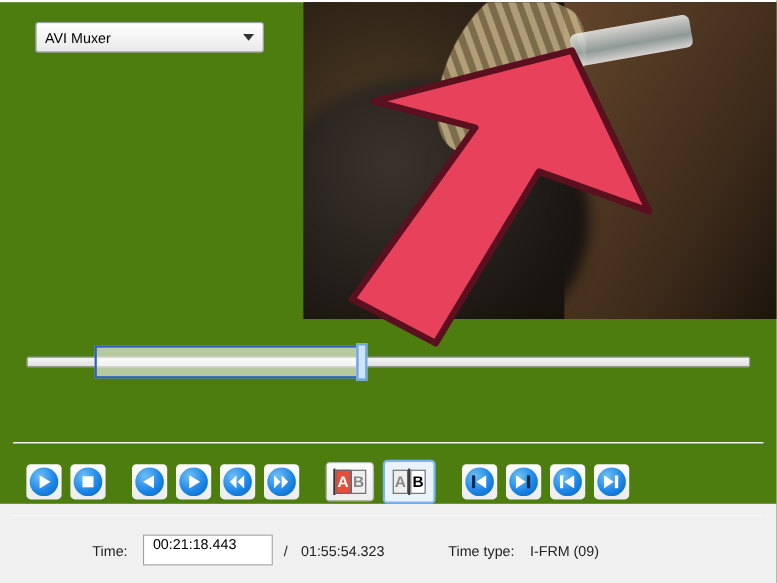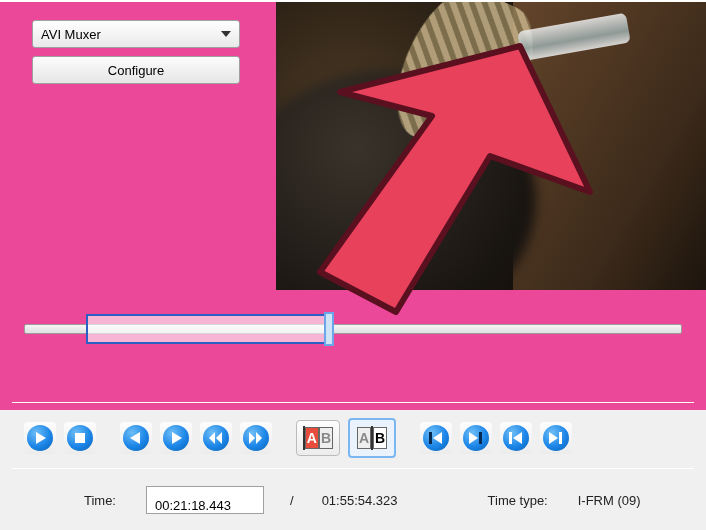--- a/index.html
+++ b/index.html
@@ -9,22 +9,22 @@
     font-family: "Segoe UI", Tahoma, Arial, sans-serif;
     font-size: 13px;
     background: #f0f0f0;
     width: 706px;
     height: 530px;
     overflow: hidden;
     position: relative;
   }
   .app {
     width: 706px;
-    height: 410px;
-    background: #ec4899;
+    height: 458px;
+    background: #4d7c0f;
     position: relative;
     border-top: 2px solid #fff;
   }
 
   
   .left-panel {
     position: absolute;
     top: 18px;
     left: 32px;
     width: 212px;
@@ -169,38 +169,38 @@
   .ab .bar { width:2px; height:24px; background:#333; }
 
   
   .status-row {
     position: absolute;
     left: 12px; right: 12px;
     top: 472px;
     height: 46px;
     display: flex;
     align-items: center;
-    gap: 24px;
+    gap: 8px;
     padding-top:6px;
   }
   .sep2 {
     position: absolute;
     left: 12px; right: 12px;
     top: 466px;
     height: 1px;
     background: #d0d0d0;
     border-bottom: 1px solid #fff;
   }
   .lbl { padding: 0 6px; color:#222; }
   .field {
     height: 28px;
     border: 1px solid #a0a0a0;
     background: #fff;
     padding: 0 8px;
-    display:flex; align-items:flex-end;
+    display:flex; align-items:flex-start;
     min-width: 118px;
   }
 
   
   .watermark {
     position:absolute;
     right:6px; bottom:6px;
     font-size:22px;
     font-weight:700;
     font-style:italic;
@@ -212,23 +212,20 @@
 </head>
 <body>
 
 <div class="app">
 
   <div class="left-panel">
     <div class="dropdown">
       <span>AVI Muxer</span>
       <span class="arrow"></span>
     </div>
-    <div class="btn">
-      <span>Configure</span>
-    </div>
   </div>
 
   <div class="video">
     <div class="shade2"></div>
     <div class="shade1"></div>
     <div class="blurfig"></div>
     <div class="rope"></div>
     <div class="metal"></div>
   </div>
 

